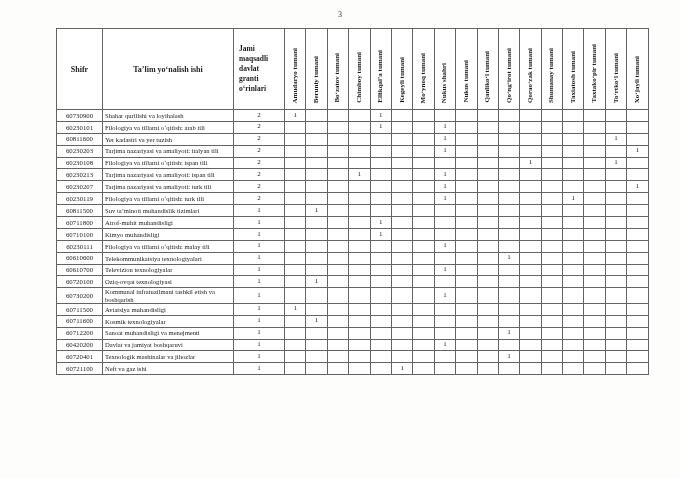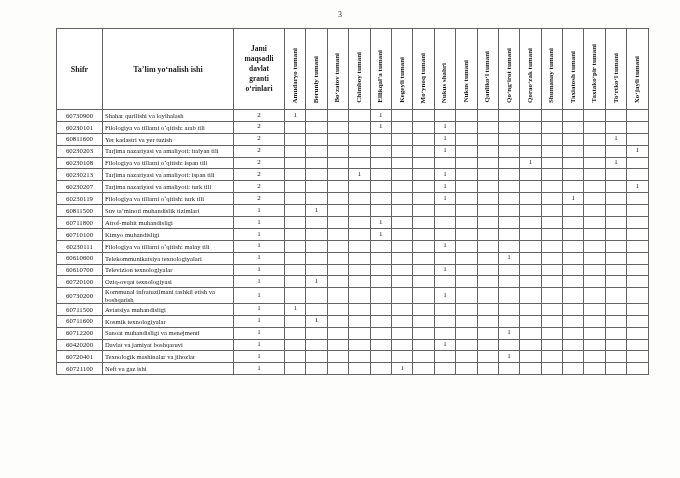--- a/index.html
+++ b/index.html
@@ -23,21 +23,21 @@
     background: #fff;
   }
   th, td {
     border: 1px solid #636363;
     padding: 0 2px;
     overflow: hidden;
   }
   thead th { height: 76px; vertical-align: middle; }
   th.shifr-h, th.name-h { font-size: 8px; font-weight: bold; text-align: center; margin-top: 6px; }
   th.jami-h {
-    font-size: 7.5px; font-weight: bold; text-align: center;
+    font-size: 7.5px; font-weight: bold; text-align: left;
     line-height: 1.35; padding: 0 5px;
   }
   th.dist-h { vertical-align: bottom; text-align: center; padding: 2px 0; }
   th.dist-h span {
     writing-mode: vertical-rl;
     transform: rotate(180deg);
     white-space: nowrap;
     font-size: 7px; font-weight: bold;
     line-height: 1;
     max-height: 72px;

